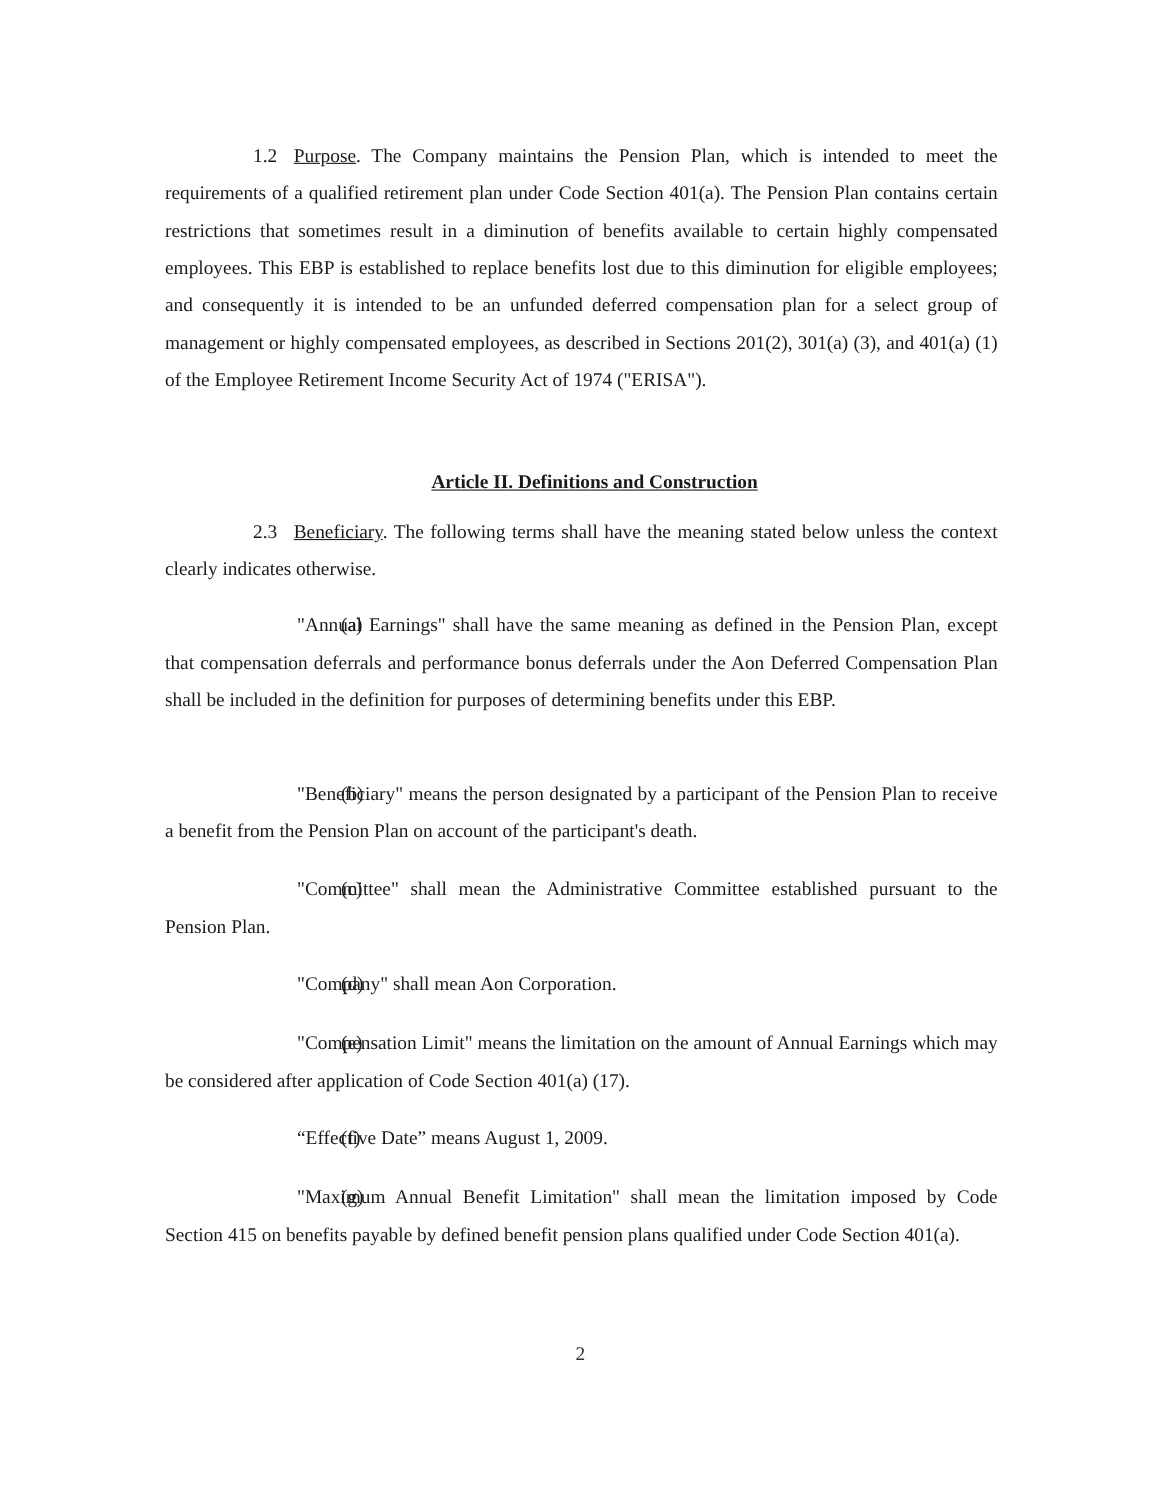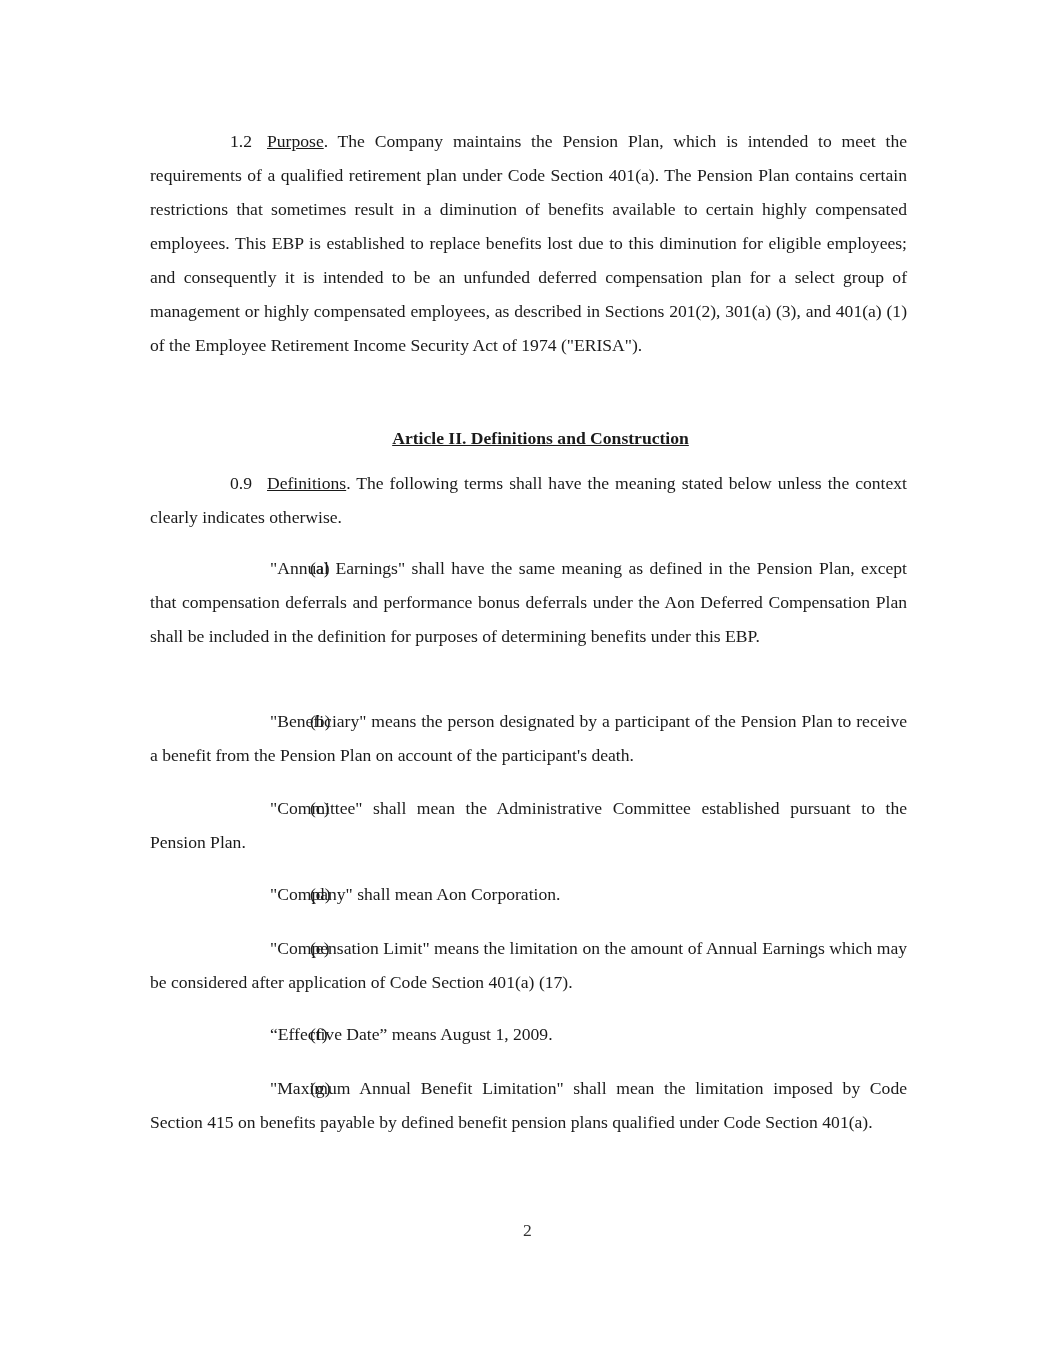--- a/index.html
+++ b/index.html
@@ -31,21 +31,21 @@
 </style>
 </head>
 <body>
 
 <div class="page">
 
   <p class="para first" style="top:124px;"><span class="num">1.2</span><span class="u">Purpose</span><span>. The Company maintains the Pension Plan, which is intended to meet the requirements of a qualified retirement plan under Code Section 401(a).  The Pension Plan contains certain restrictions that sometimes result in a diminution of benefits available to certain highly compensated employees.  This EBP is established to replace benefits lost due to this diminution for eligible employees; and consequently it is intended to be an unfunded deferred compensation plan for a select group of management or highly compensated employees, as described in Sections 201(2), 301(a) (3), and 401(a) (1) of the Employee Retirement Income Security Act of 1974 ("ERISA").</span></p>
 
   <p class="heading">Article II.  Definitions and Construction</p>
 
-  <p class="para first" style="top:466px;"><span class="num">0.9</span><span class="u">Definitions</span><span>.  The following terms shall have the meaning stated below unless the context clearly indicates otherwise.</span></p>
+  <p class="para first" style="top:466px;"><span class="num">2.3</span><span class="u">Beneficiary</span><span>.  The following terms shall have the meaning stated below unless the context clearly indicates otherwise.</span></p>
 
   <p class="para first" style="top:551px;"><span class="lab2">(a)</span><span>"Annual Earnings" shall have the same meaning as defined in the Pension Plan, except that compensation deferrals and performance bonus deferrals under the Aon Deferred Compensation Plan shall be included in the definition for purposes of determining benefits under this EBP.</span></p>
 
   <p class="para first" style="top:704px;"><span class="lab2">(b)</span><span>"Beneficiary" means the person designated by a participant of the Pension Plan to receive a benefit from the Pension Plan on account of the participant's death.</span></p>
 
   <p class="para first" style="top:791px;"><span class="lab2">(c)</span><span>"Committee" shall mean the Administrative Committee established pursuant to the Pension Plan.</span></p>
 
   <p class="para first" style="top:877px;"><span class="lab2">(d)</span><span>"Company" shall mean Aon Corporation.</span></p>
 
   <p class="para first" style="top:931px;"><span class="lab2">(e)</span><span>"Compensation Limit" means the limitation on the amount of Annual Earnings which may be considered after application of Code Section 401(a) (17).</span></p>

